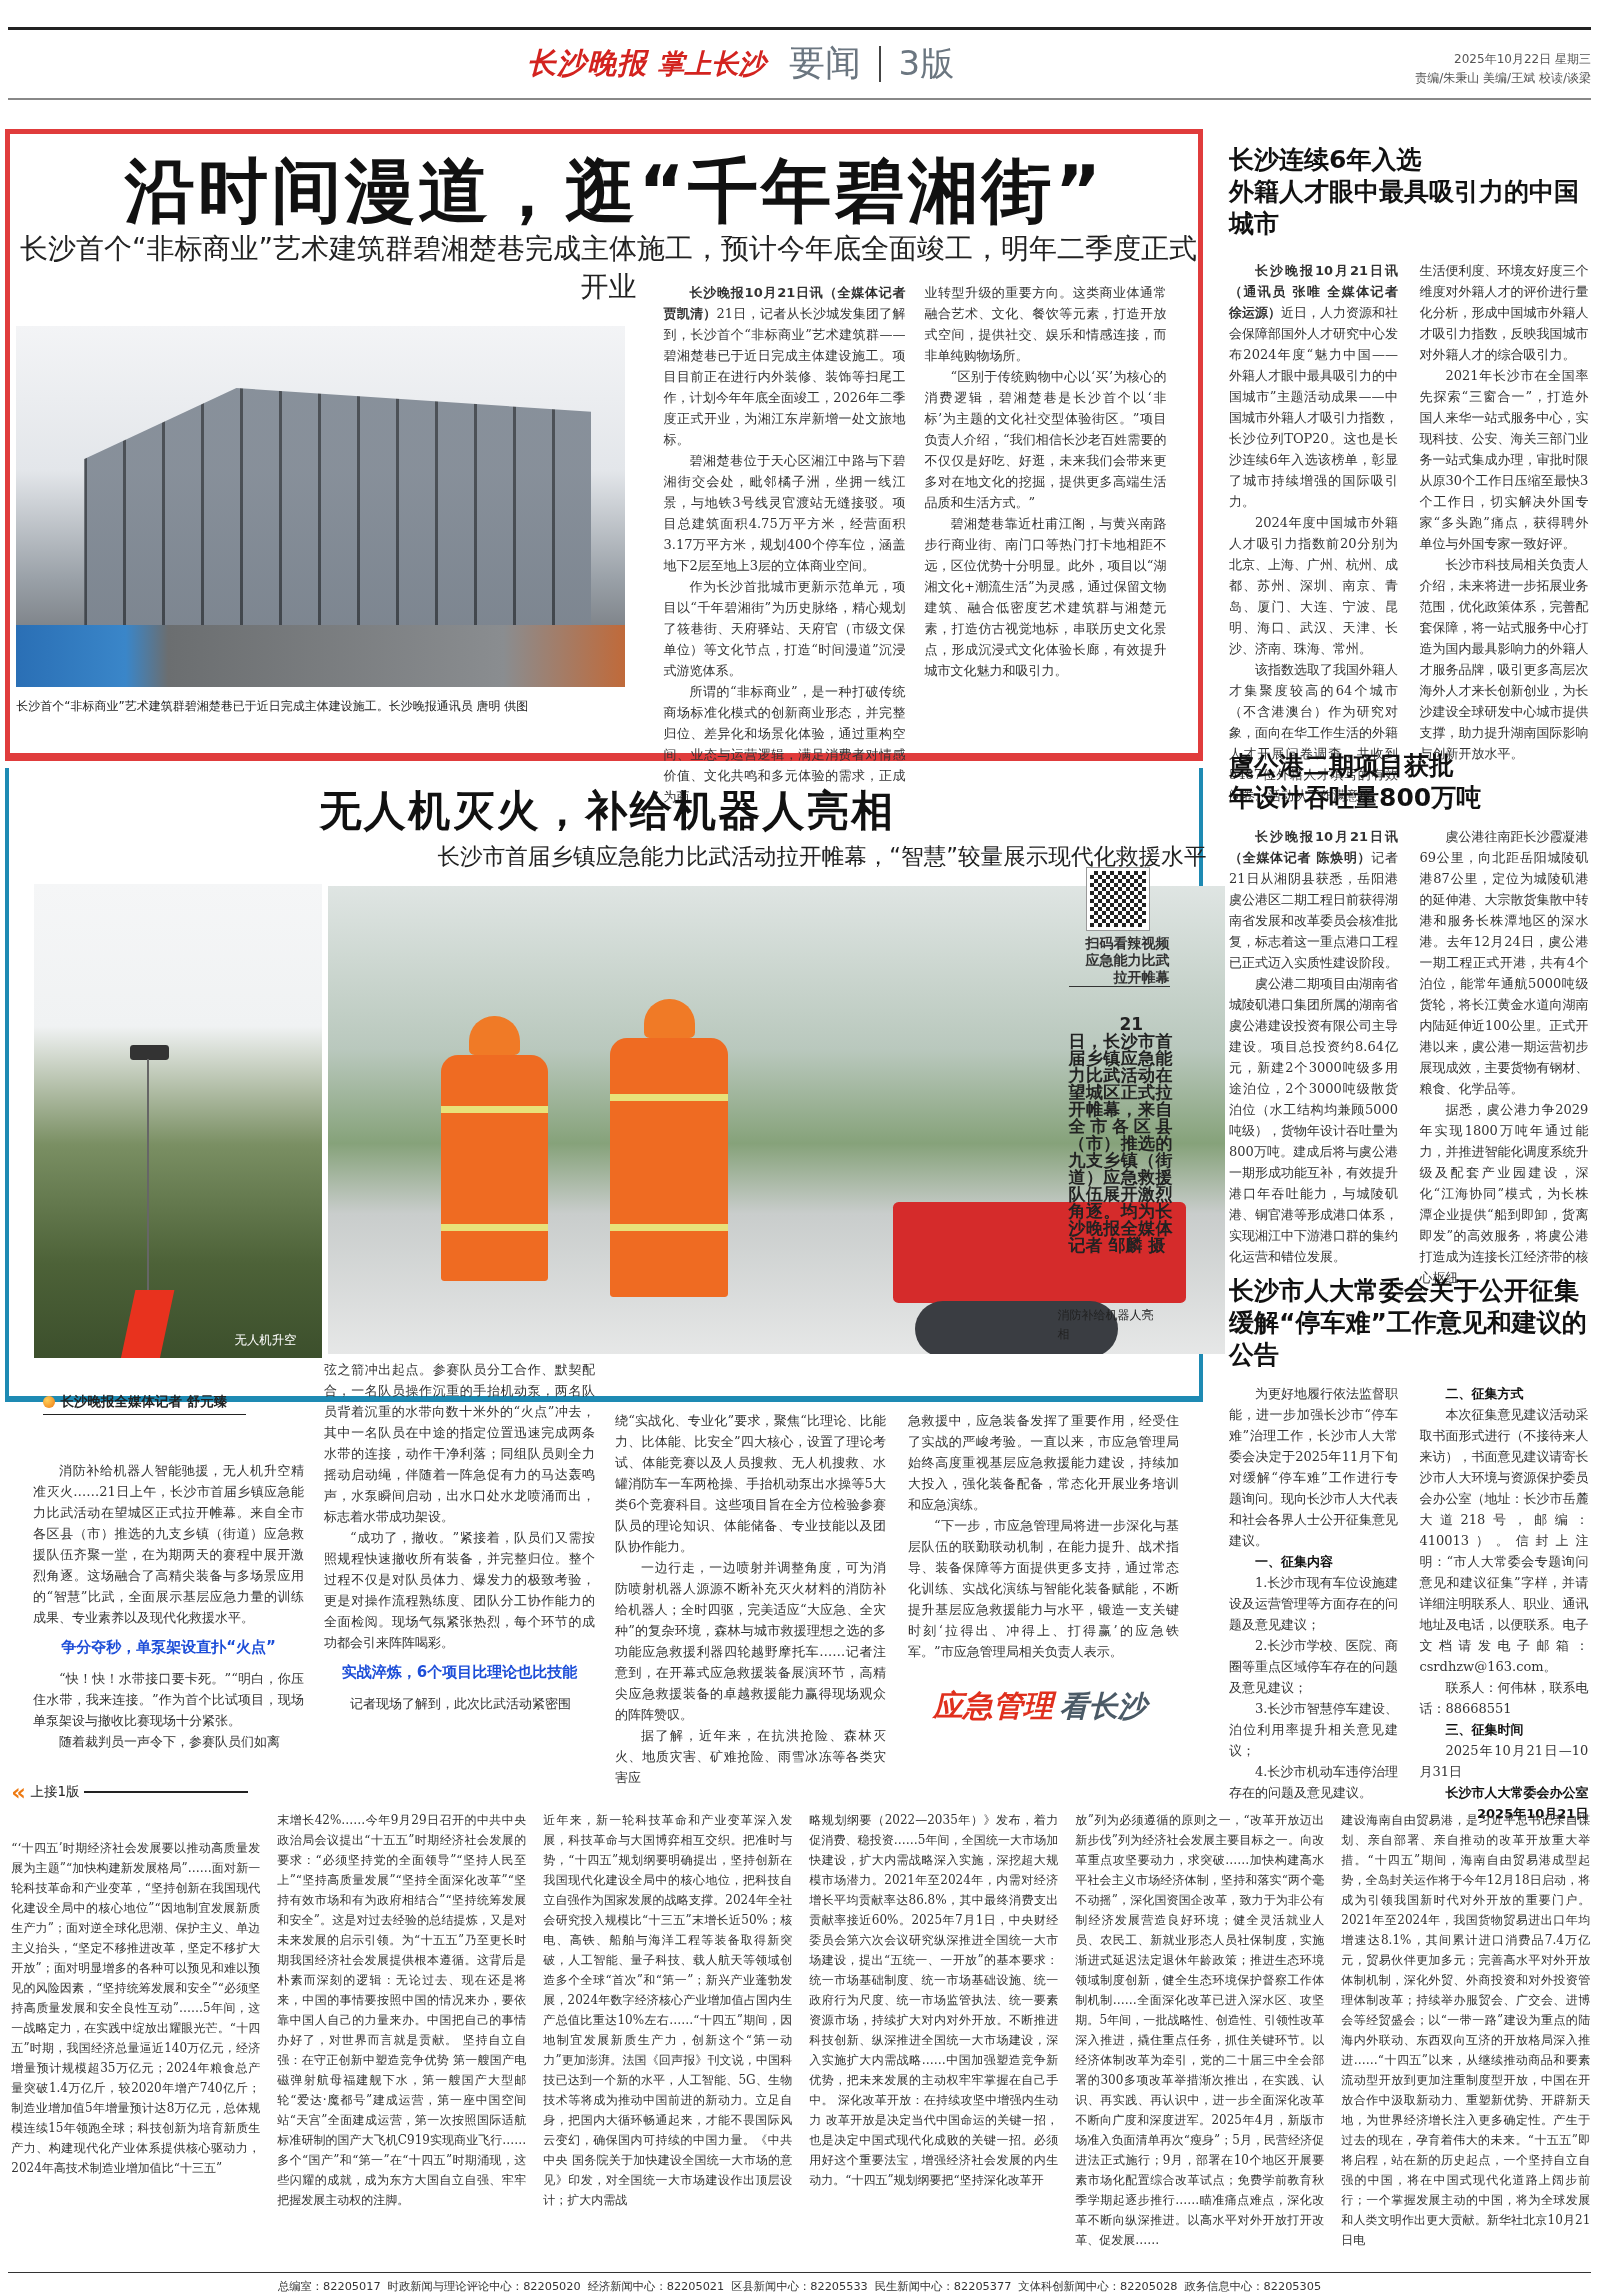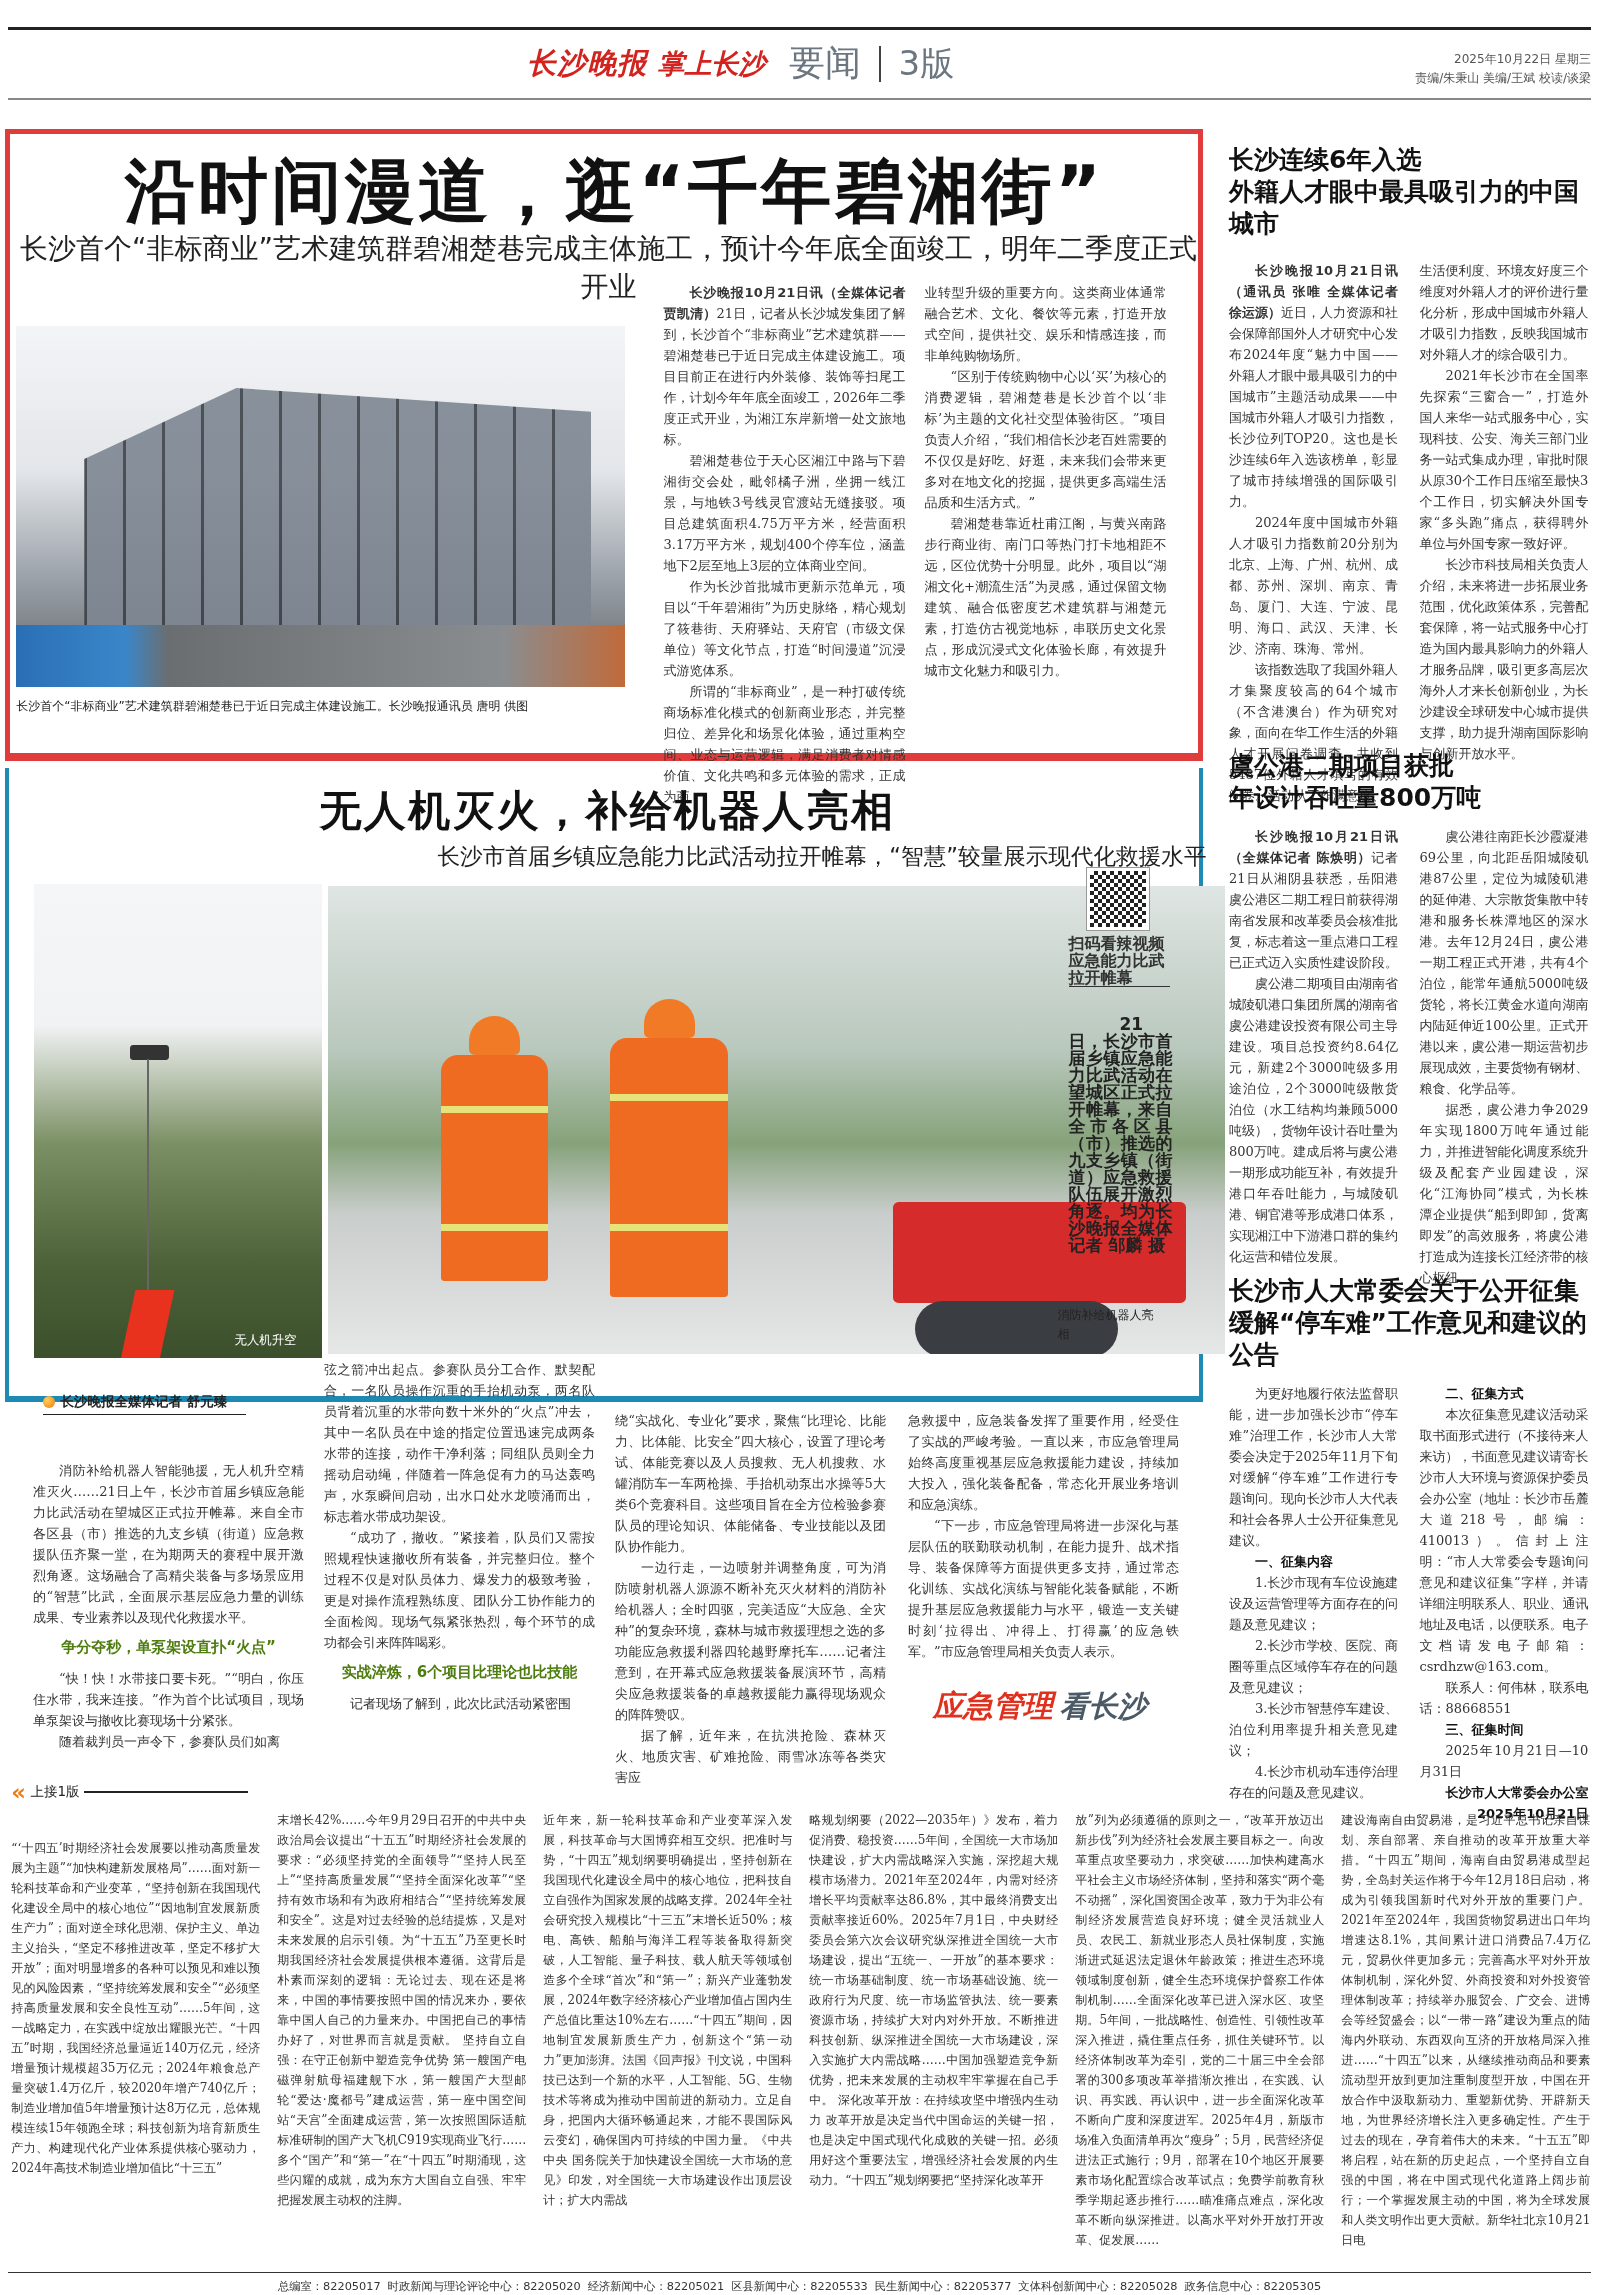--- a/index.html
+++ b/index.html
@@ -38,29 +38,29 @@
   .photo-drone .drone { position:absolute; left:96px; top:161px; width:39px; height:14.7px; background:#333; border-radius:3.4px; }
   .photo-drone .mast { position:absolute; left:113px; top:175px; width:2.3px; height:293px; background:#666; }
   .photo-drone .hose { position:absolute; left:93px; top:406px; width:39px; height:79px; background:#e8321e; transform: skewX(-12deg); }
   .photo-main { left: 319px; top: 118px; width: 897px; height: 468px; background: linear-gradient(180deg,#dfe5e3 0%,#b9c8bd 35%,#86a27a 55%,#c9cdcc 70%,#e6e7e7 100%); overflow: hidden; }
   .ff { position:absolute; background:#ef6b22; border-radius: 17px 17px 3.4px 3.4px; }
   .ff .helmet { position:absolute; left:50%; top:-39px; width:51px; height:39px; margin-left:-25px; background:#f07a26; border-radius:25px 25px 5.6px 5.6px; }
   .ff .stripe { position:absolute; left:0; right:0; height:6.8px; background:#e8e27a; }
   .robot { position:absolute; right:39px; top:316px; width:293px; height:101px; background:#d52b2b; border-radius:5.6px; }
   .robot .track { position:absolute; left:22.6px; bottom:-54px; width:203px; height:56px; background:#3a3d42; border-radius:28px; }
   .qr { left: 1078px; top: 100px; width: 62px; height: 62px; background: repeating-conic-gradient(#222 0 25%, #fff 0 50%) 0 0/8px 8px; border: 3.4px solid #fff; outline: 1.1px solid #999; }
-  .qr-cap { left: 1060px; top: 167px; width: 101px; text-align:left; font-size: 16px; line-height: 17px; font-weight: bold; color:#333; font-family: "DejaVu Sans", sans-serif; }
+  .qr-cap { left: 1060px; top: 167px; width: 101px; text-align:right; font-size: 14px; line-height: 17px; font-weight: bold; color:#333; font-family: "DejaVu Sans", sans-serif; }
   .photo-cap { left: 1060px; top: 248px; width: 104px; font-size: 17px; line-height: 17px; font-weight: bold; color:#222; text-align: justify; text-indent: 3em; font-family: "DejaVu Sans", sans-serif; }
   .drone-cap { left: 226px; top: 564px; font-size: 12.4px; color: #fff; font-family: "DejaVu Sans", sans-serif; }
   .robot-cap { left: 1049px; top: 538px; width: 96px; font-size: 12px; line-height: 19px; color:#222; font-family: "DejaVu Sans", sans-serif; }
 
   .byline2 { left: 34px; top: 625px; display:flex; align-items:center; gap:5.6px; border-bottom: 1.7px solid #222; padding-bottom: 3.4px; width: 203px; }
   .dot { width: 12.4px; height: 12.4px; border-radius: 50%; background: radial-gradient(circle at 35% 35%, #ffcf5a, #ee7a12); }
   .byline2 span { font-size: 13.5px; font-weight: bold; font-family: "DejaVu Sans", sans-serif; color:#222; }
-  .subhead { font-size: 15px; font-weight: bold; color: #4d7c0f; font-family: "DejaVu Sans", sans-serif; text-align:center; margin: 9px 0 10px; }
+  .subhead { font-size: 15px; font-weight: bold; color: #1d4ed8; font-family: "DejaVu Sans", sans-serif; text-align:center; margin: 9px 0 10px; }
   .brand-logo { left: 933px; top: 1686px; display:flex; gap: 6.8px; align-items: baseline; }
   .brand-logo .r { color: #e0301e; font-size: 30px; font-weight: 900; font-style: italic; font-family: "DejaVu Sans", sans-serif; }
   .brand-logo .g { color: #4b5a66; font-size: 29px; font-weight: bold; font-style: italic; font-family: "DejaVu Serif", serif; }
 
   
   .side { left: 1229px; width: 361px; }
   .side-h { font-size: 25px; font-weight: bold; line-height: 32px; color: #111; font-family: "DejaVu Sans", sans-serif; }
   .side-cols { display: flex; gap: 21.4px; }
   .side-cols .col { width: 169px; font-size: 13px; line-height: 21px; }
   .sec { font-weight: bold; font-family: "DejaVu Sans", sans-serif; color: #111; }

